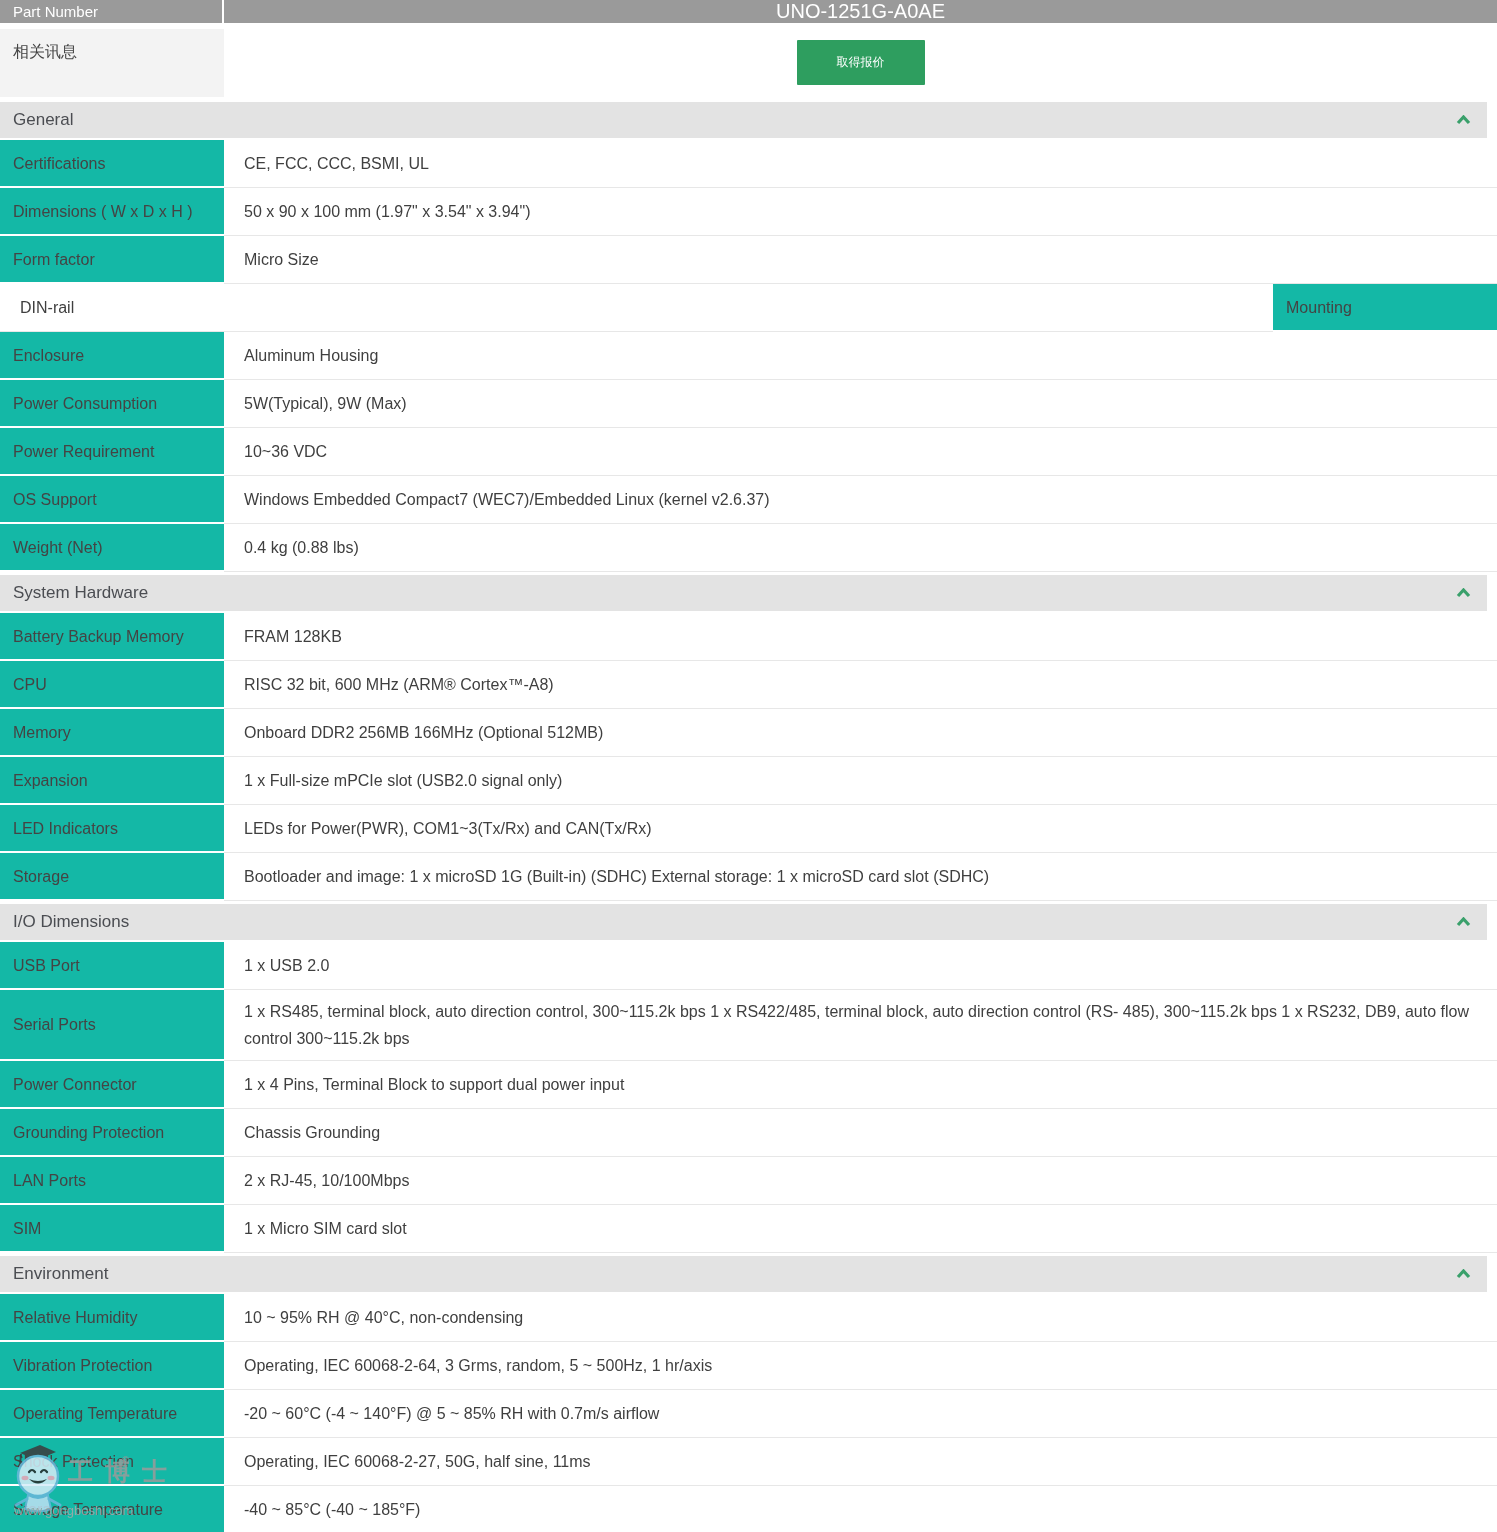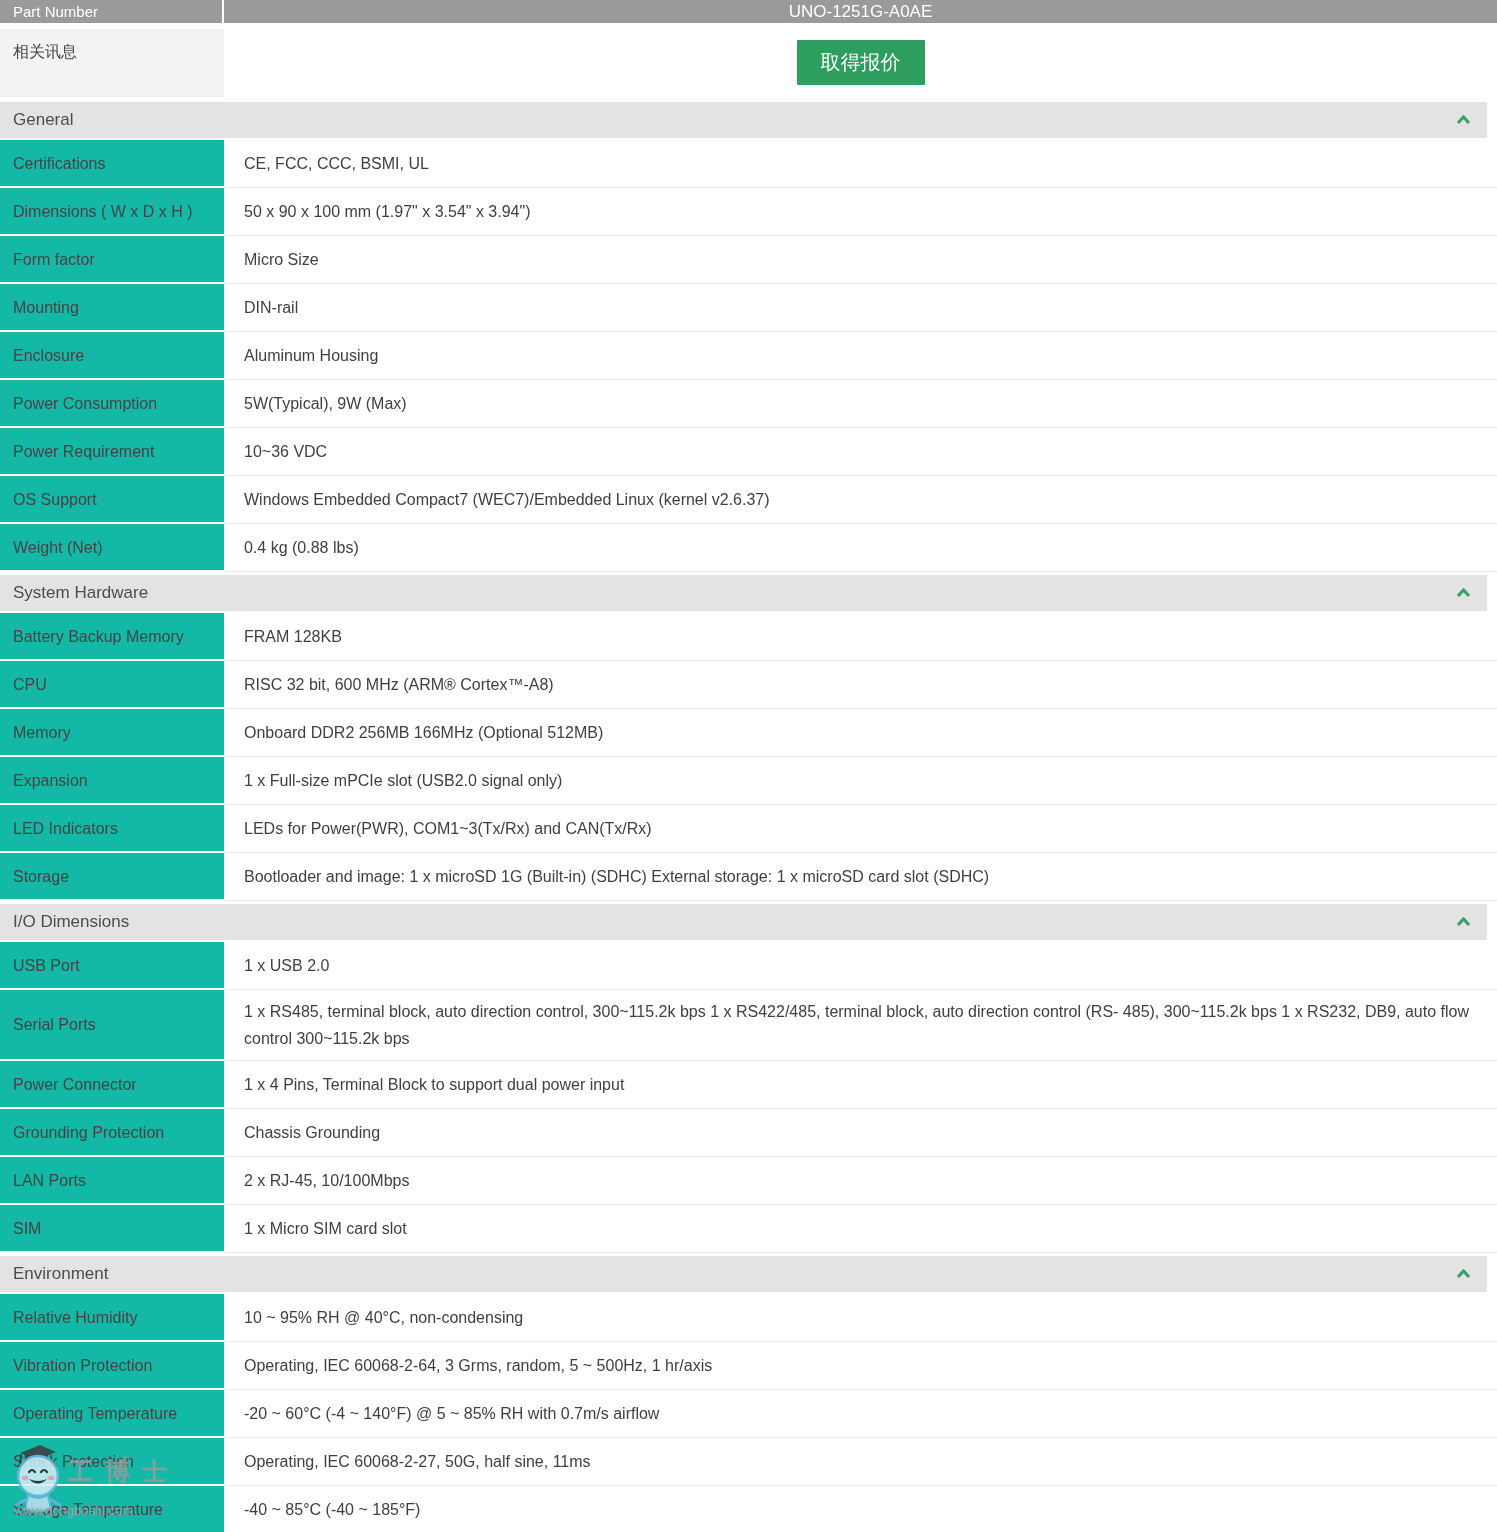--- a/index.html
+++ b/index.html
@@ -13,36 +13,36 @@
 
   
   .top-band { display: flex; height: 23px; }
   .top-band .band-label {
     width: 224px; background: #9a9a9a; color: #fff;
     font-size: 15px; display: flex; align-items: center;
     padding-left: 13px; border-right: 2px solid #fff;
   }
   .top-band .band-value {
     flex: 1; background: #9a9a9a; color: #fff;
-    font-size: 17px; display: flex; align-items: center; justify-content: center;
+    font-size: 20px; display: flex; align-items: center; justify-content: center;
   }
 
   
   .info-row { display: flex; height: 68px; margin-bottom: 5px; margin-top: 6px; }
   .info-row .info-label {
     width: 224px; background: #f3f3f3; color: #444;
     font-size: 16px; padding: 13px 0 0 13px;
   }
   .info-row .info-value {
     flex: 1; background: #fff; display: flex;
     align-items: flex-start; justify-content: center; padding-top: 11px;
   }
   .quote-btn {
     width: 128px; height: 45px; background: #2e9e5f; color: #fff;
-    border: none; font-size: 20px; font-family: "Liberation Sans", sans-serif;
+    border: none; font-size: 12px; font-family: "Liberation Sans", sans-serif;
     cursor: pointer; border-radius: 1px;
   }
 
   
   .section-bar {
     height: 36px; background: #e3e3e3; margin: 3px 10px 2px 0;
     display: flex; align-items: center; position: relative;
     color: #4b4d52; font-size: 17px; padding-left: 13px;
     cursor: pointer;
   }
@@ -113,22 +113,22 @@
   </div>
   <div class="row">
     <div class="cell label">Dimensions ( W x D x H )</div>
     <div class="cell value">50 x 90 x 100 mm (1.97" x 3.54" x 3.94")</div>
   </div>
   <div class="row">
     <div class="cell label">Form factor</div>
     <div class="cell value">Micro Size</div>
   </div>
   <div class="row">
+    <div class="cell value">DIN-rail</div>
     <div class="cell label">Mounting</div>
-    <div class="cell value">DIN-rail</div>
   </div>
   <div class="row">
     <div class="cell label">Enclosure</div>
     <div class="cell value">Aluminum Housing</div>
   </div>
   <div class="row">
     <div class="cell label">Power Consumption</div>
     <div class="cell value">5W(Typical), 9W (Max)</div>
   </div>
   <div class="row">

